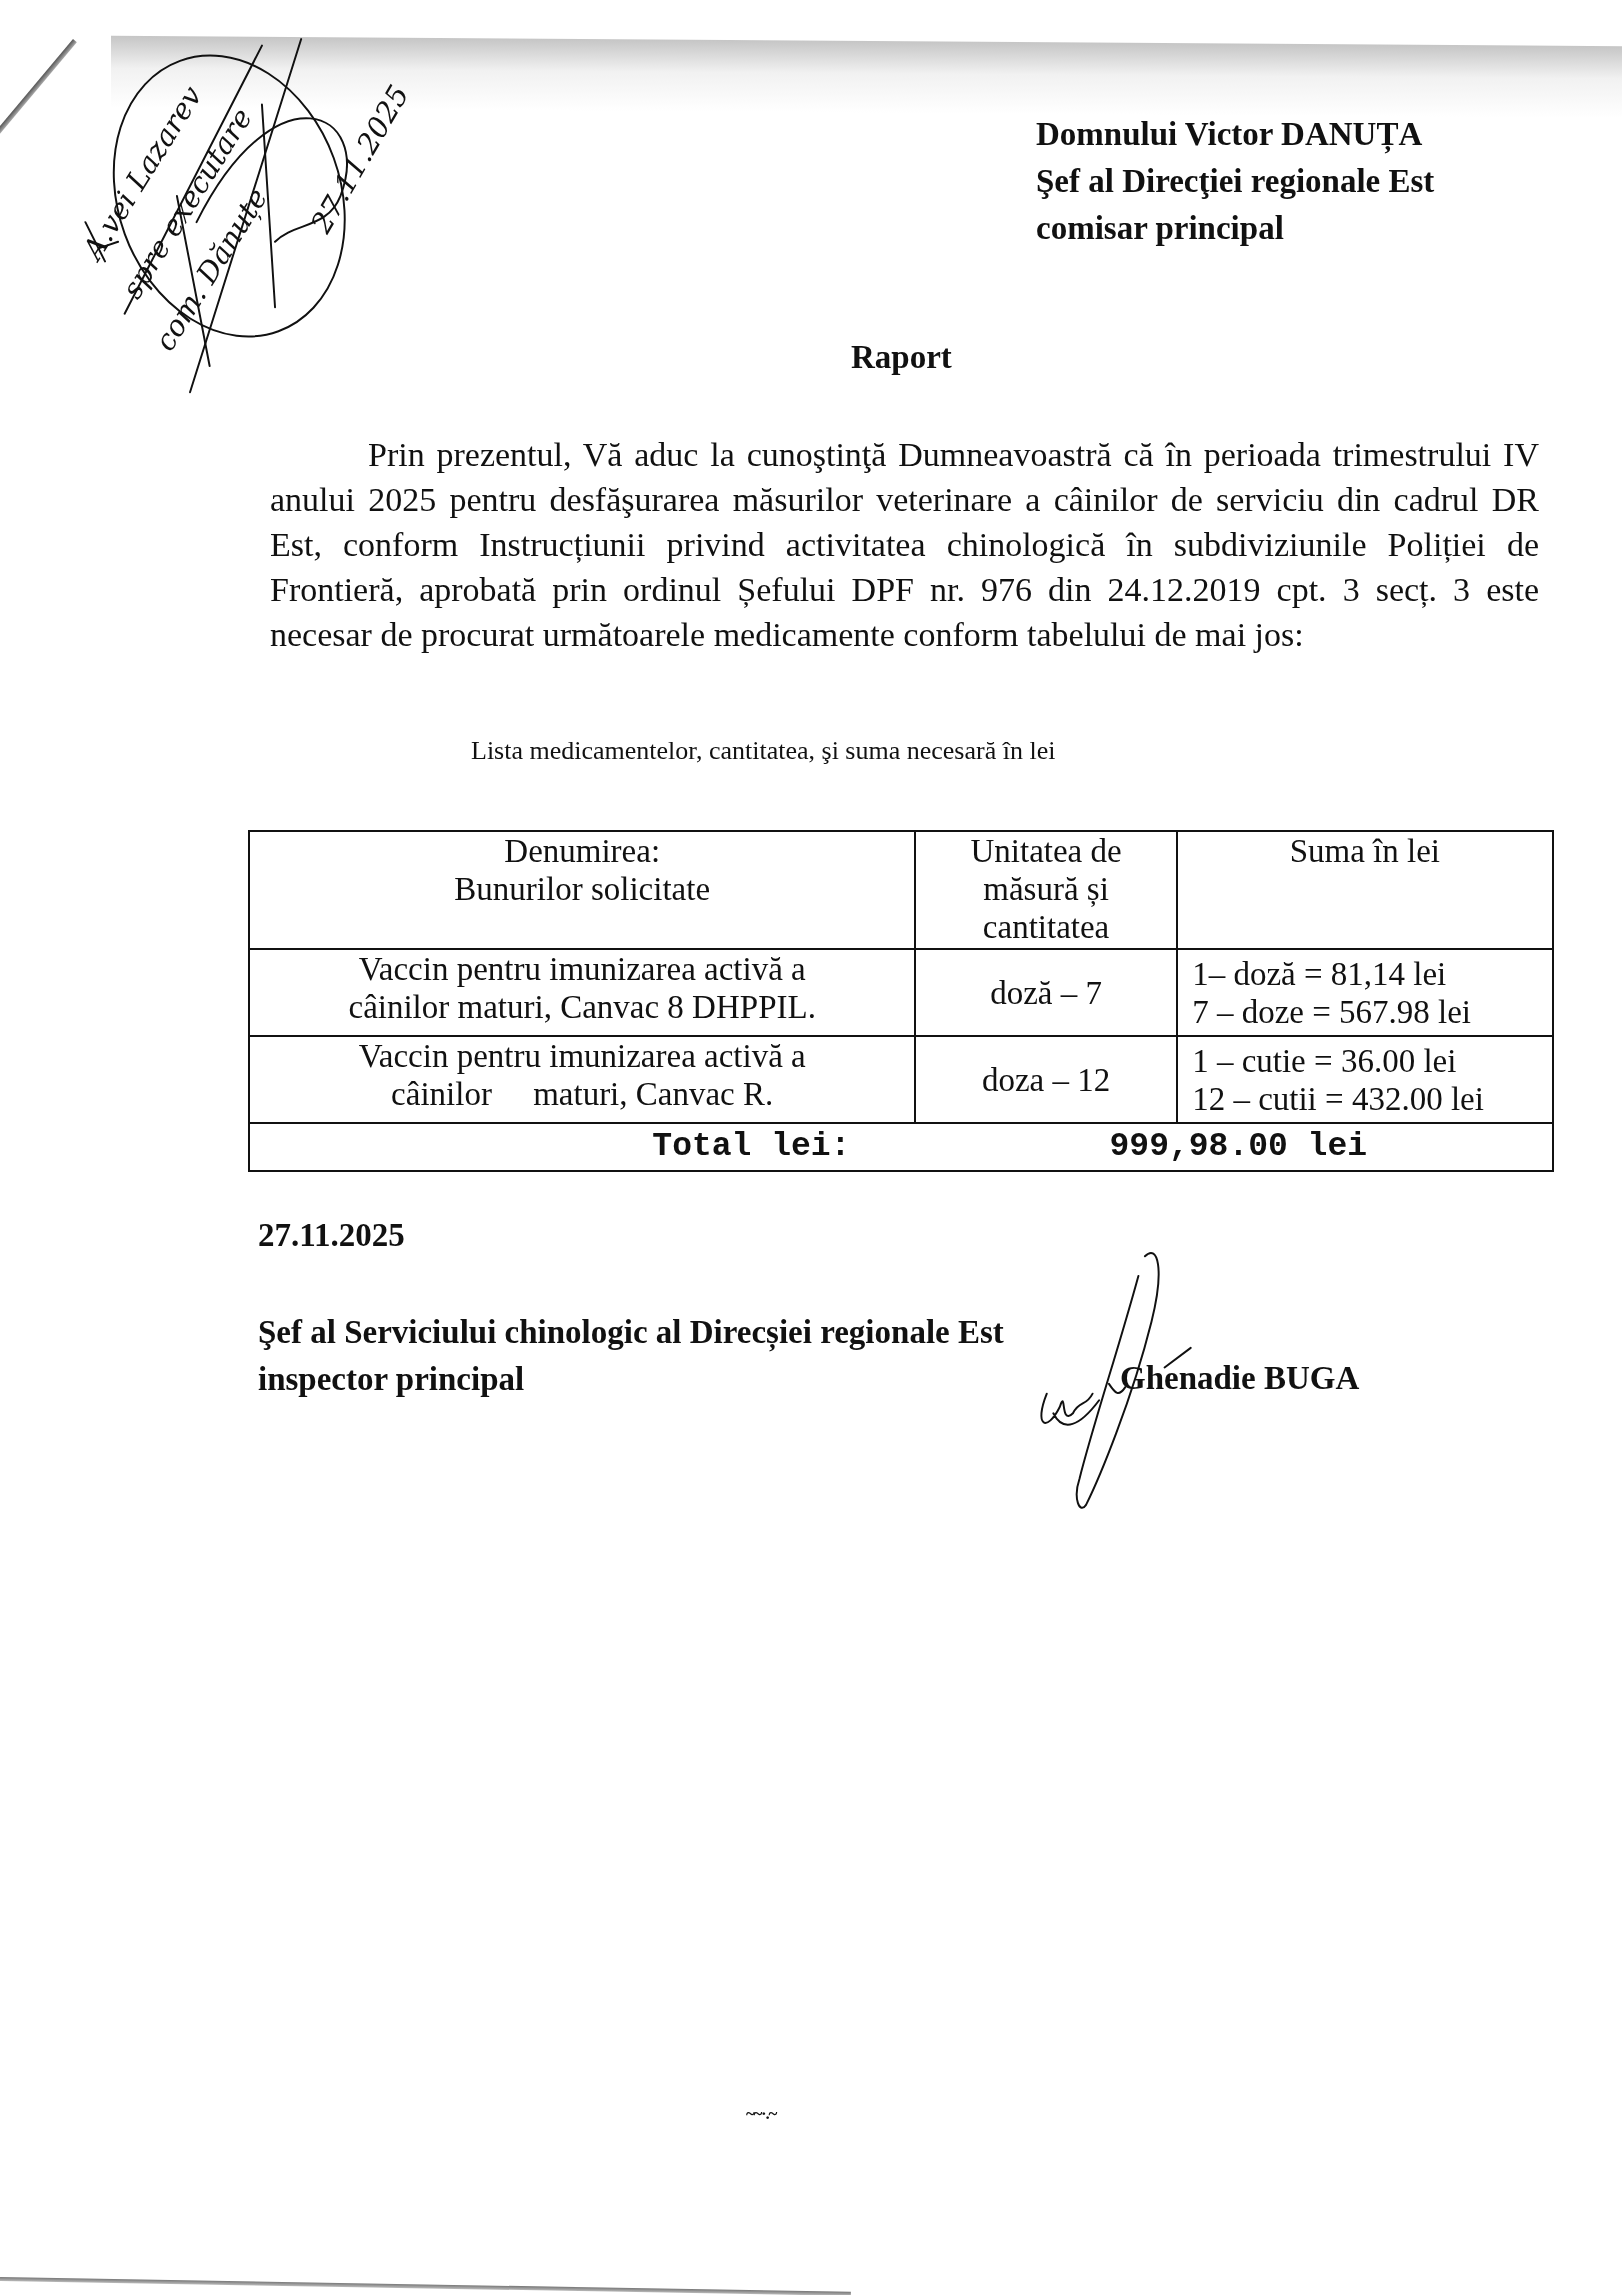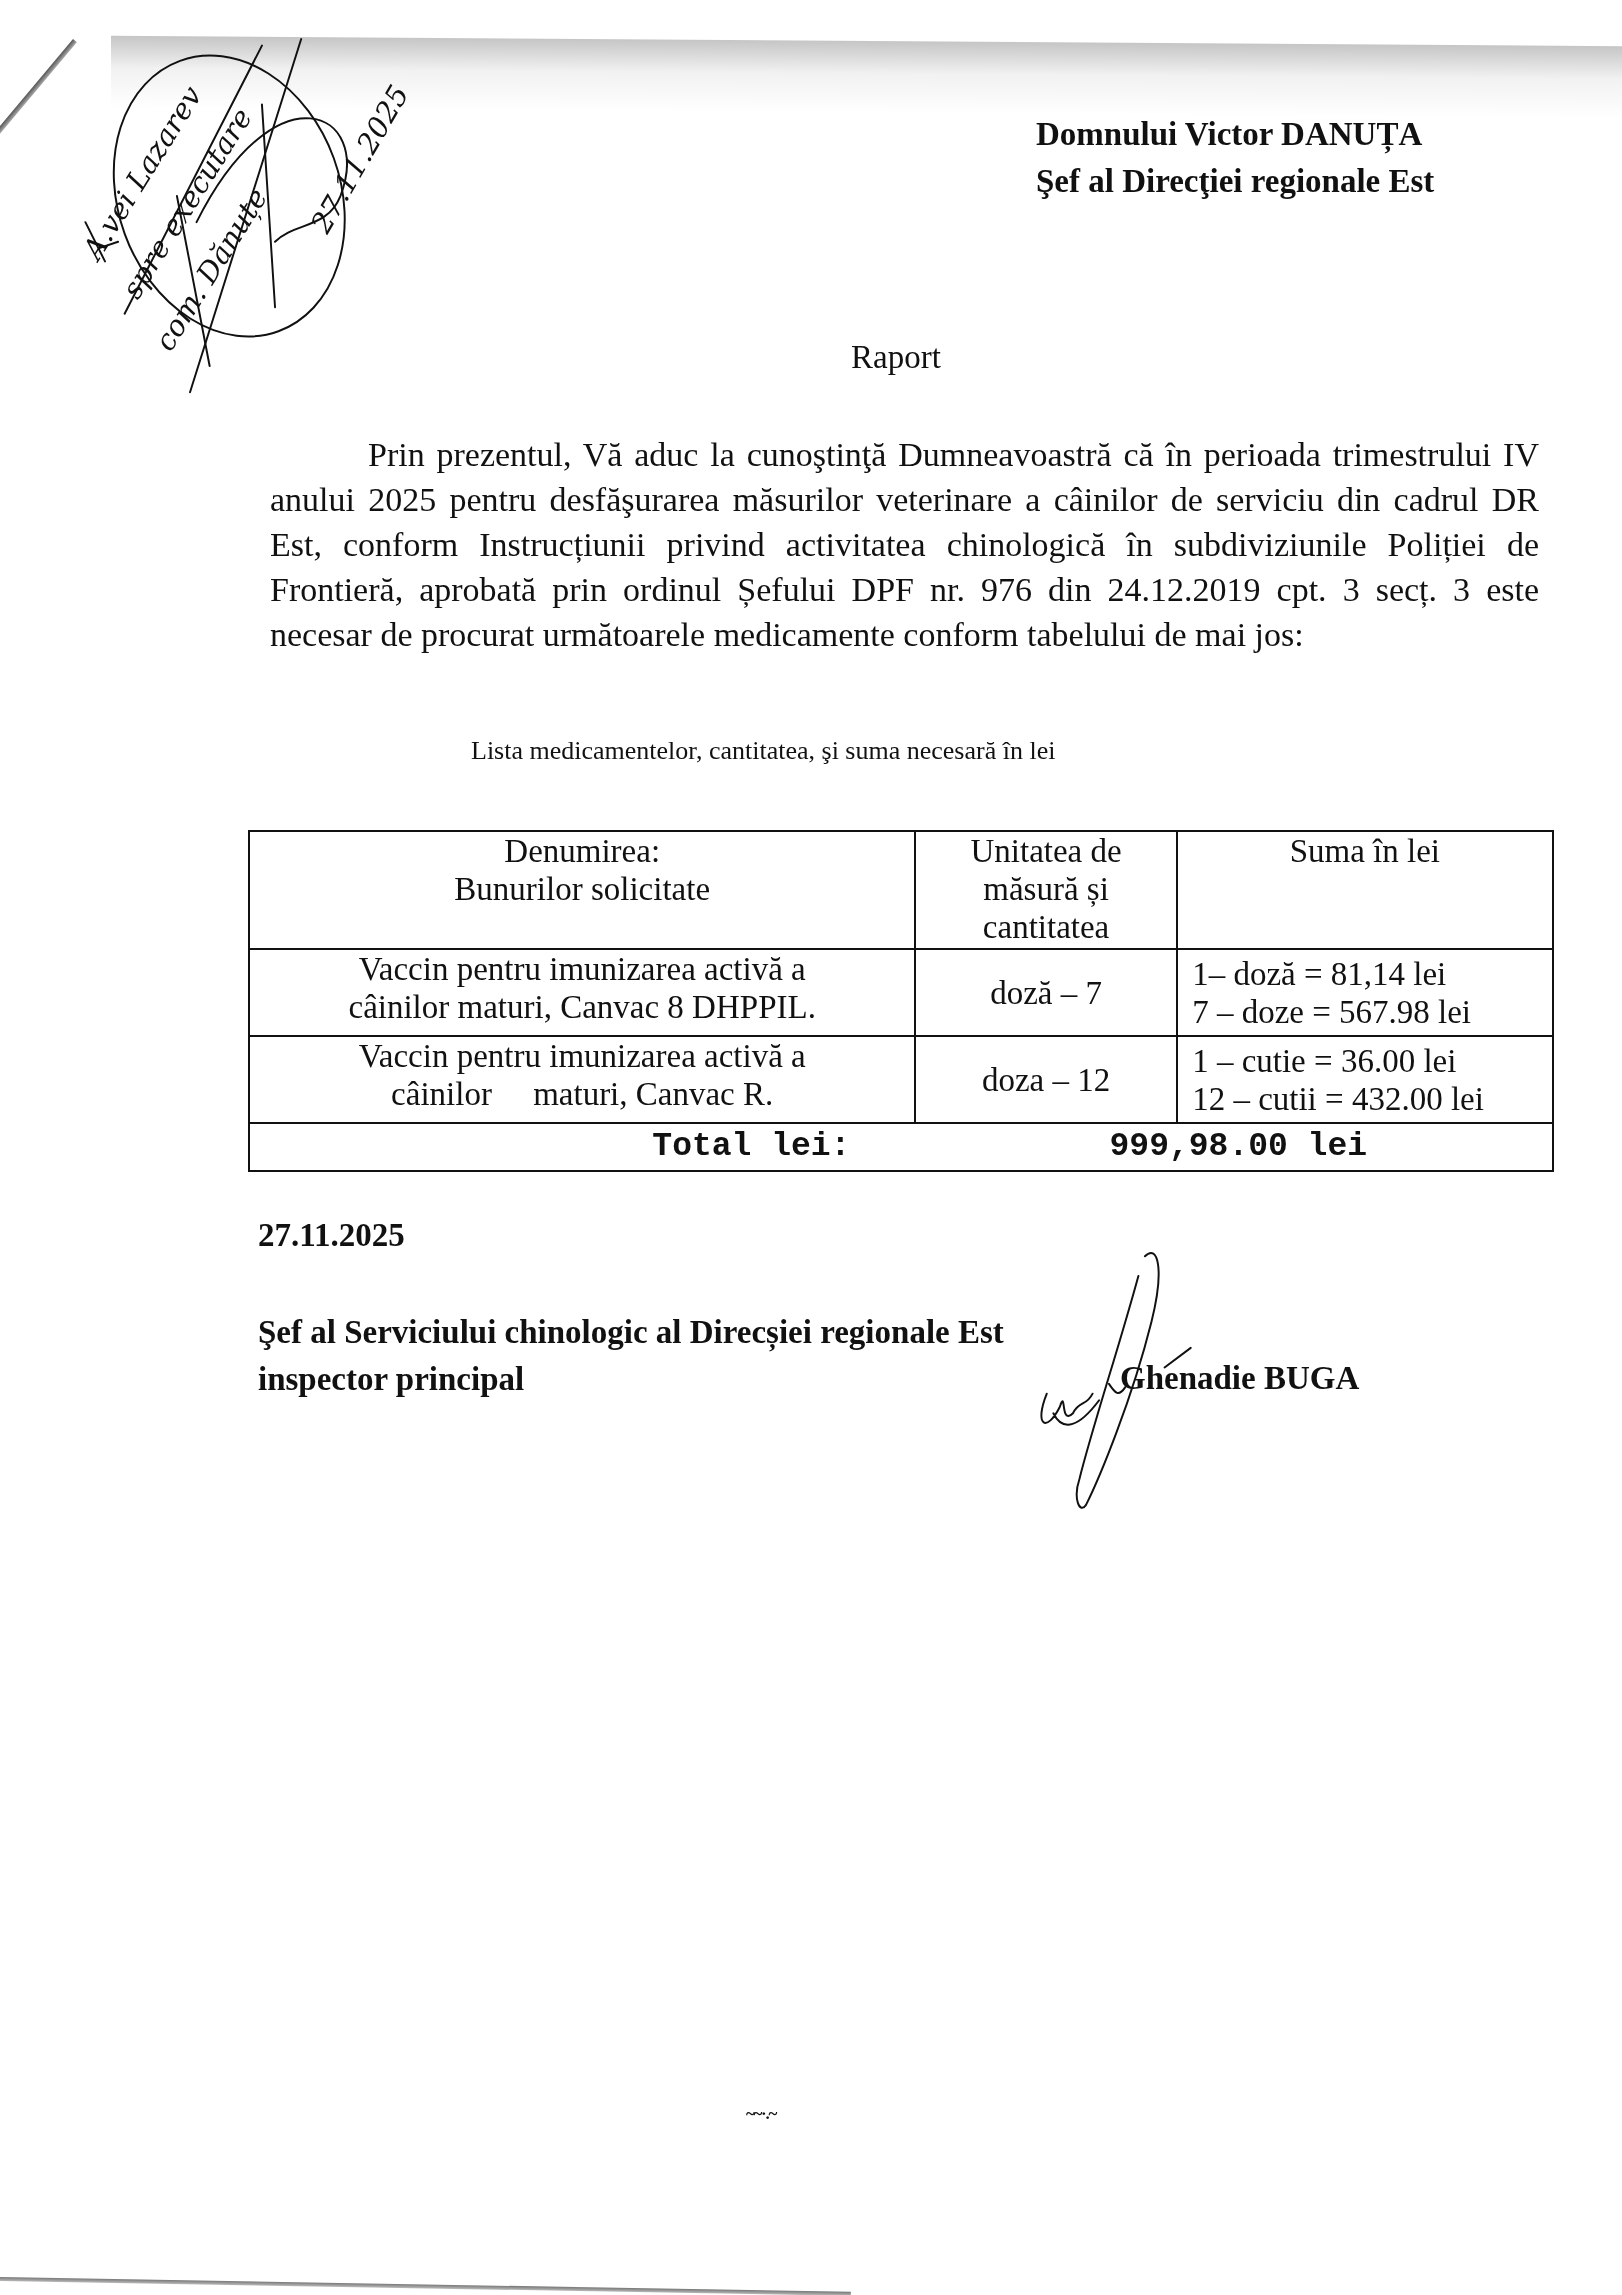--- a/index.html
+++ b/index.html
@@ -25,21 +25,21 @@
     transform: rotate(1.0deg); transform-origin: left;
   }
   .addressee {
     position: absolute; left: 1036px; top: 111px;
     font-weight: bold; font-size: 33px; line-height: 47px;
     font-family: "Liberation Serif", serif;
   }
   .addressee div { white-space: nowrap; }
   .title {
     position: absolute; left: 851px; top: 339px;
-    font-weight: normal; font-size: 33px; font-family: "Liberation Serif", serif;
+    font-weight: bold; font-size: 33px; font-family: "Liberation Serif", serif;
   }
   .body-text {
     position: absolute; left: 270px; top: 432px; width: 1269px;
     font-size: 34px; line-height: 45px; text-align: justify;
     text-indent: 98px;
   }
   .list-caption {
     position: absolute; left: 471px; top: 736px;
     font-size: 26px; white-space: nowrap;
   }
@@ -108,20 +108,21 @@
     <text x="60" y="360" transform="rotate(-58 60 360)">A.vei Lazarev</text>
     <text x="120" y="420" transform="rotate(-58 120 420)">spre executare</text>
     <text x="170" y="500" transform="rotate(-58 170 500)">com. Dănuțe</text>
     <text x="410" y="320" transform="rotate(-60 410 320)">27.11.2025</text>
   </g>
 </svg>
 
 <div class="addressee">
   <div>Domnului Victor DANUȚA</div>
   <div>Şef al Direcţiei regionale Est</div>
+  <div>comisar principal</div>
 </div>
 
 <div class="title">Raport</div>
 
 <div class="body-text">Prin prezentul, Vă aduc la cunoştinţă Dumneavoastră că în perioada trimestrului IV anului 2025 pentru desfăşurarea măsurilor veterinare a câinilor de serviciu din cadrul DR Est, conform Instrucțiunii privind activitatea chinologică în subdiviziunile Poliției de Frontieră, aprobată prin ordinul Șefului DPF nr. 976 din 24.12.2019 cpt. 3 secț. 3 este necesar de procurat următoarele medicamente conform tabelului de mai jos:</div>
 
 <div class="list-caption">Lista medicamentelor, cantitatea, şi suma necesară în lei</div>
 
 <table class="goods">
   <tbody>

